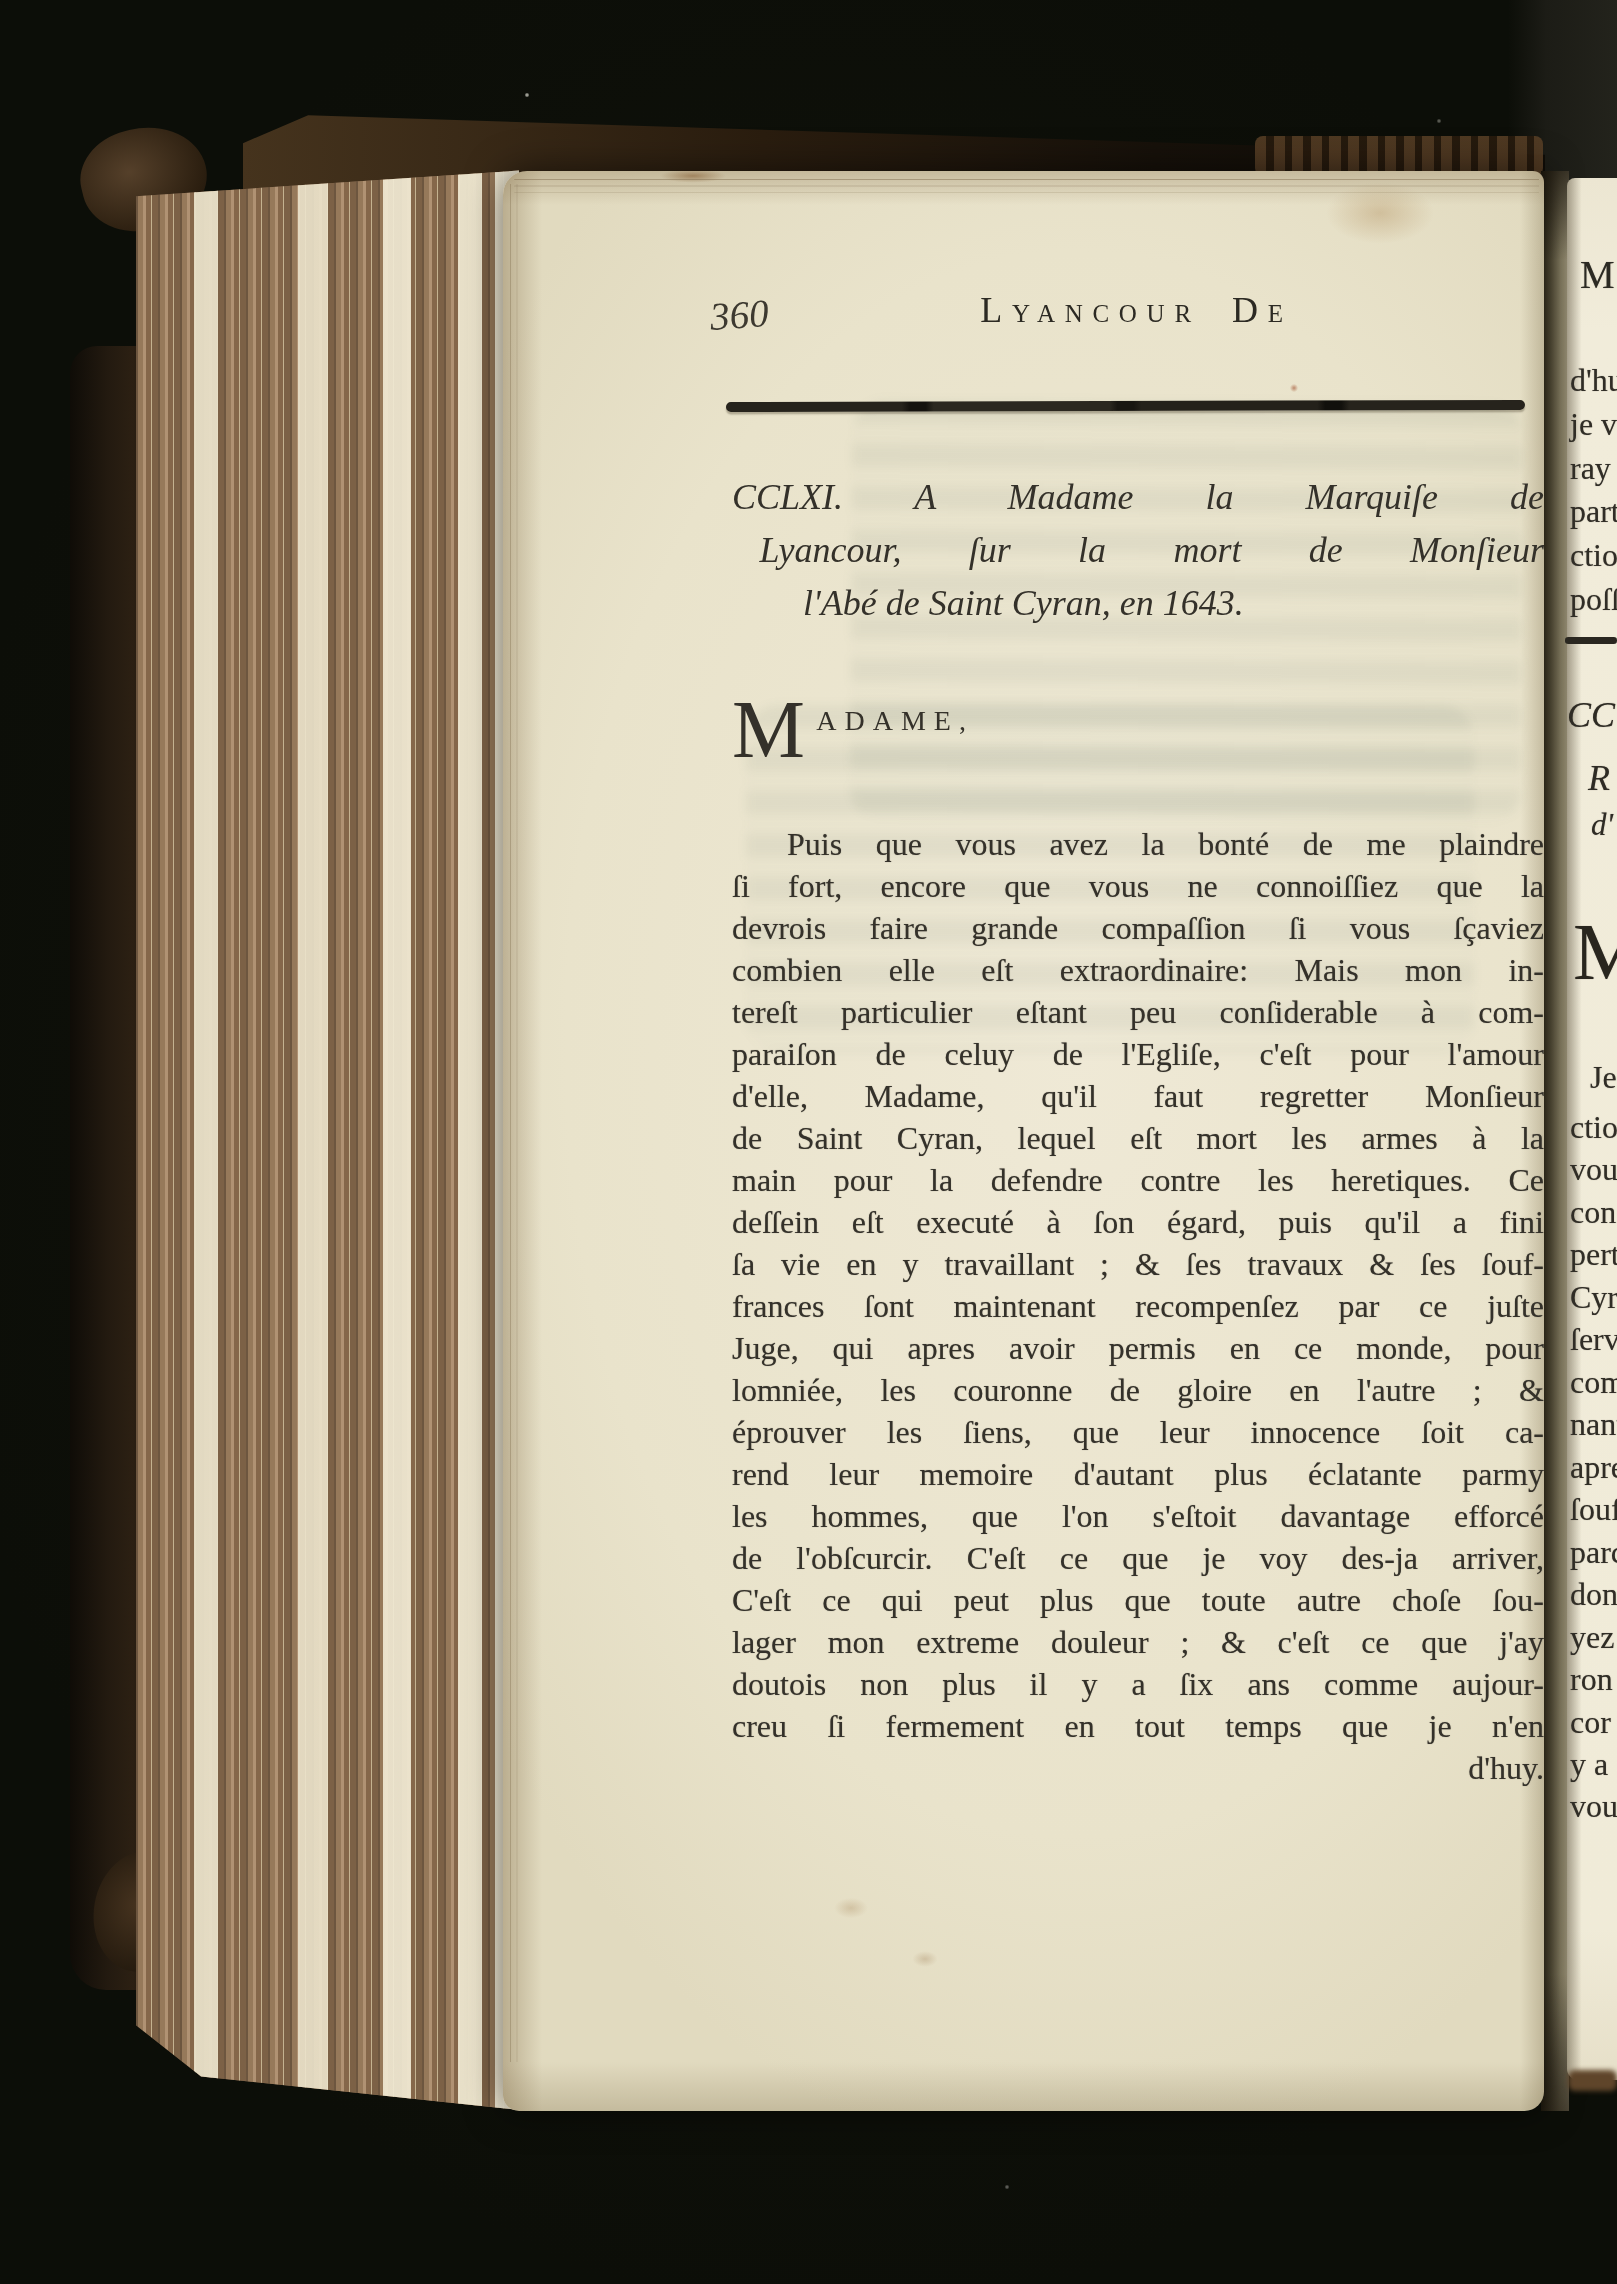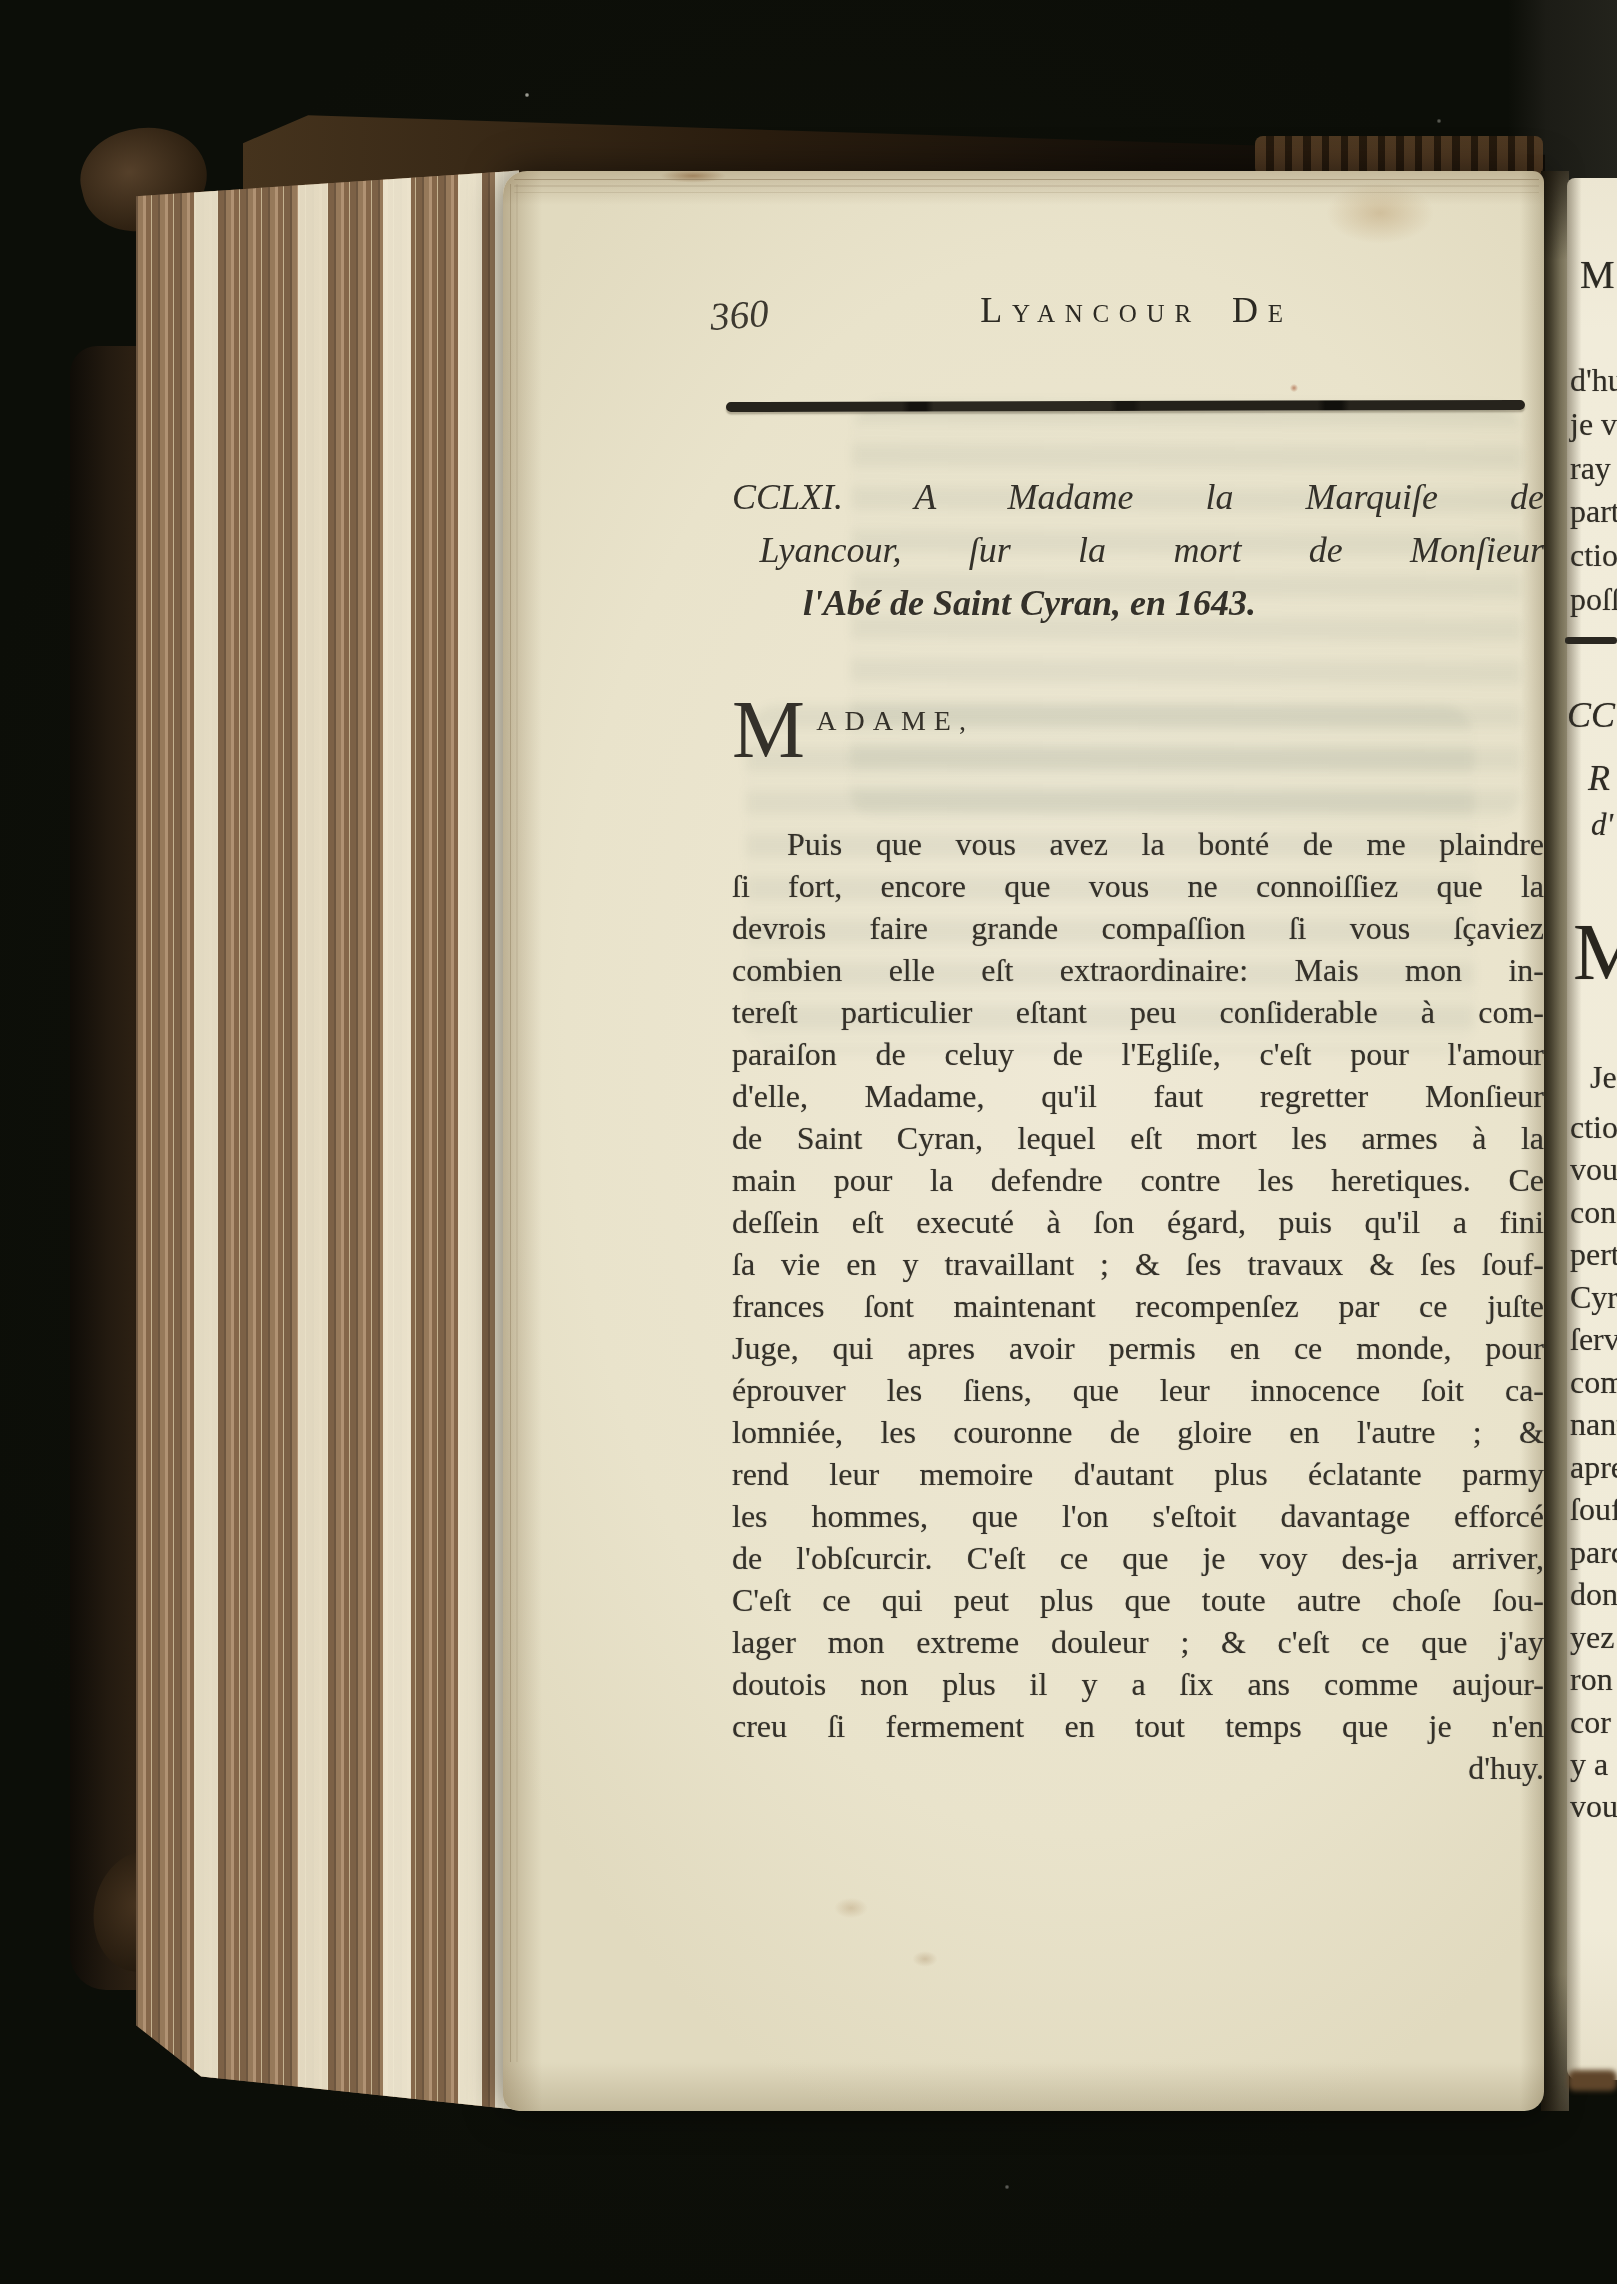--- a/index.html
+++ b/index.html
@@ -80,21 +80,21 @@
   .running-head{position:absolute;left:229px;top:118px;width:809px;text-align:center;
     font-size:36px;font-variant:small-caps;letter-spacing:.27em;word-spacing:.35em;color:#2c2a23;}
   .rule{position:absolute;left:223px;top:230px;width:799px;height:9.7px;border-radius:4.9px;
     transform:rotate(-.15deg);
     background:linear-gradient(90deg,#26231c 0 22%,#14120e 23% 25%,#2b2820 26% 48%,#181611 49% 51%,#24211a 52% 74%,#11100c 75% 77%,#26231c 78% 100%);
     box-shadow:0 2.4px 1.6px rgba(70,60,40,.35);}
   .heading{position:absolute;left:229px;top:300px;width:812px;
     font-style:italic;font-size:36px;line-height:53px;color:#2e2b24;}
   .hl{text-align:justify;text-align-last:justify;max-height:53px;overflow:hidden;}
   .hl2{padding-left:27.5px;}
-  .hl3{text-align-last:left;padding-left:71px;font-weight:bold;}
+  .hl3{text-align-last:left;padding-left:71px;}
   .salutation{position:absolute;left:229px;top:527px;display:flex;align-items:flex-start;color:#29261e;}
   .dropcap{font-size:82px;line-height:.78;margin-right:11.3px;}
   .sal-rest{font-size:28px;letter-spacing:8px;padding-top:6.5px;}
   .body-text{position:absolute;left:229px;top:652px;width:812px;
     font-size:32px;line-height:42px;color:#34312a;
     text-shadow:0 0 1px rgba(45,40,30,.45);}
   .bl{text-align:justify;text-align-last:justify;max-height:43px;overflow:hidden;}
   .bl-first{text-indent:55px;}
   .bl-catch{text-align-last:right;}
   
@@ -154,22 +154,22 @@
       <div class="bl">combien elle eſt extraordinaire: Mais mon in-</div>
       <div class="bl">tereſt particulier eſtant peu conſiderable à com-</div>
       <div class="bl">paraiſon de celuy de l'Egliſe, c'eſt pour l'amour</div>
       <div class="bl">d'elle, Madame, qu'il faut regretter Monſieur</div>
       <div class="bl">de Saint Cyran, lequel eſt mort les armes à la</div>
       <div class="bl">main pour la defendre contre les heretiques. Ce</div>
       <div class="bl">deſſein eſt executé à ſon égard, puis qu'il a fini</div>
       <div class="bl">ſa vie en y travaillant ; &amp; ſes travaux &amp; ſes ſouf-</div>
       <div class="bl">frances ſont maintenant recompenſez par ce juſte</div>
       <div class="bl">Juge, qui apres avoir permis en ce monde, pour</div>
+      <div class="bl">lomniée, les couronne de gloire en l'autre ; &amp;</div>
       <div class="bl">éprouver les ſiens, que leur innocence ſoit ca-</div>
-      <div class="bl">lomniée, les couronne de gloire en l'autre ; &amp;</div>
       <div class="bl">rend leur memoire d'autant plus éclatante parmy</div>
       <div class="bl">les hommes, que l'on s'eſtoit davantage efforcé</div>
       <div class="bl">de l'obſcurcir. C'eſt ce que je voy des-ja arriver,</div>
       <div class="bl">C'eſt ce qui peut plus que toute autre choſe ſou-</div>
       <div class="bl">lager mon extreme douleur ; &amp; c'eſt ce que j'ay</div>
       <div class="bl">doutois non plus il y a ſix ans comme aujour-</div>
       <div class="bl">creu ſi fermement en tout temps que je n'en</div>
       <div class="bl bl-catch">d'huy.</div>
     </div>
   </div>

